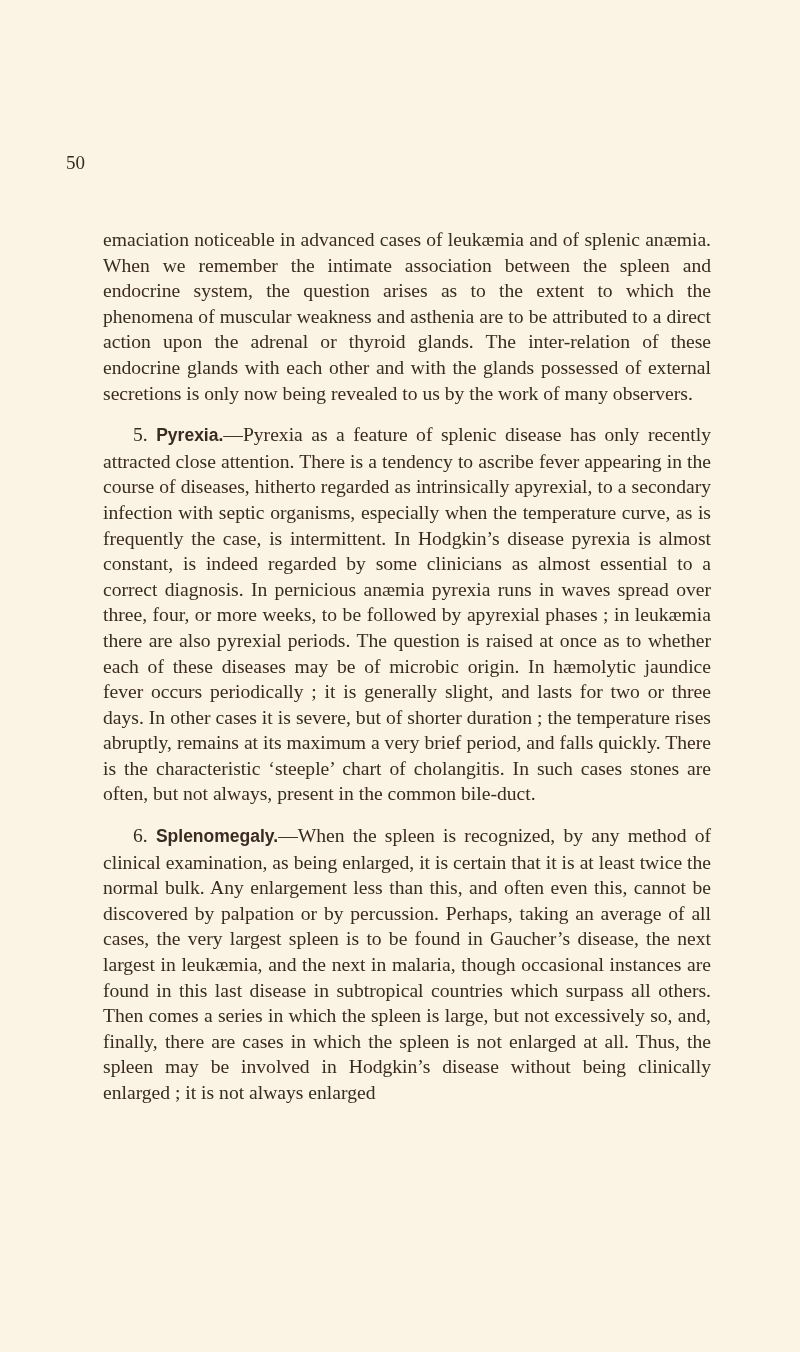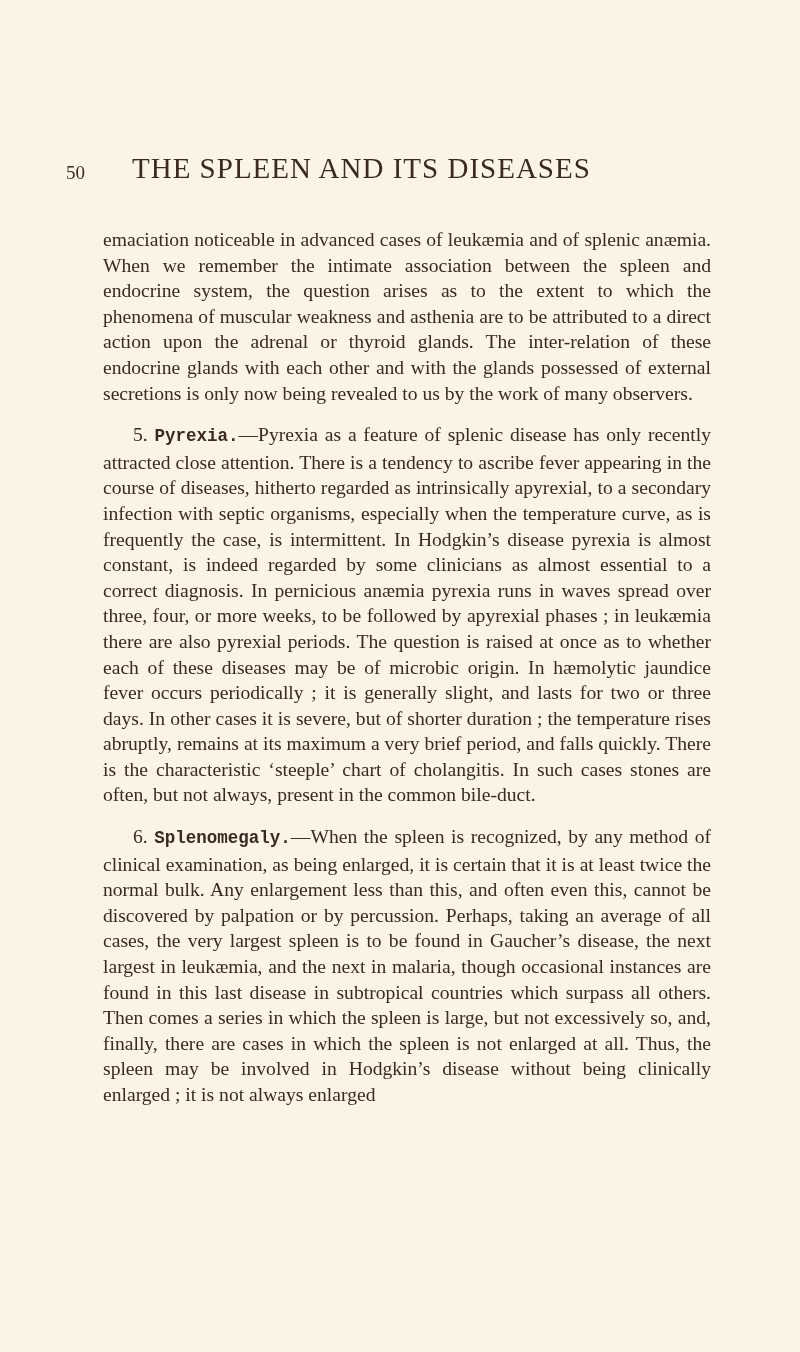--- a/index.html
+++ b/index.html
@@ -5,42 +5,41 @@
   html, body { margin: 0; padding: 0; }
   body {
     width: 800px; height: 1352px;
     background: #fbf3e4;
     font-family: "Liberation Serif", "DejaVu Serif", serif;
     color: #3a2a22;
     position: relative;
     overflow: hidden;
   }
   .page-header {
-    position: absolute; top: 152px; left: 66px; width: 640px; height: 40px;
+    position: absolute; top: 142px; left: 66px; width: 640px; height: 40px;
   }
   .page-number {
     position: absolute; left: 0; top: 10px; font-size: 19px; color: #3a2a22;
   }
   .running-head {
     position: absolute; left: 66px; top: 0; font-size: 29px; letter-spacing: 1px; color: #3a2a22;
   }
   .body-text {
     position: absolute; top: 219px; left: 103px; width: 608px;
     font-size: 19.6px; line-height: 25.6px; text-align: justify;
   }
   .body-text p { margin: 8px 0 16px 0; }
   .body-text p.indent { text-indent: 30px; }
-  .sec-title { font-family: Liberation Mono, monospace; font-weight: bold; font-size: 17.5px; }
+  .sec-title { font-family: Liberation Sans, sans-serif; font-weight: bold; font-size: 17.5px; }
 </style>
 </head>
 <body>
 
 <div class="page-header">
   <span class="page-number">50</span>
-  <span class="running-head">THE SPLEEN AND ITS DISEASES</span>
 </div>
 
 <div class="body-text">
   <p>
     <span>emaciation noticeable in advanced cases of leukæmia and of splenic anæmia. When we remember the intimate association between the spleen and endocrine system, the question arises as to the extent to which the phenomena of muscular weakness and asthenia are to be attributed to a direct action upon the adrenal or thyroid glands. The inter-relation of these endocrine glands with each other and with the glands possessed of external secretions is only now being revealed to us by the work of many observers.</span>
   </p>
   <p class="indent">
     <span>5.</span>
     <span class="sec-title">Pyrexia.</span><span>—Pyrexia as a feature of splenic disease has only recently attracted close attention. There is a tendency to ascribe fever appearing in the course of diseases, hitherto regarded as intrinsically apyrexial, to a secondary infection with septic organisms, especially when the temperature curve, as is frequently the case, is intermittent. In Hodgkin’s disease pyrexia is almost constant, is indeed regarded by some clinicians as almost essential to a correct diagnosis. In pernicious anæmia pyrexia runs in waves spread over three, four, or more weeks, to be followed by apyrexial phases ; in leukæmia there are also pyrexial periods. The question is raised at once as to whether each of these diseases may be of microbic origin. In hæmolytic jaundice fever occurs periodically ; it is generally slight, and lasts for two or three days. In other cases it is severe, but of shorter duration ; the temperature rises abruptly, remains at its maximum a very brief period, and falls quickly. There is the characteristic ‘steeple’ chart of cholangitis. In such cases stones are often, but not always, present in the common bile-duct.</span>
   </p>

